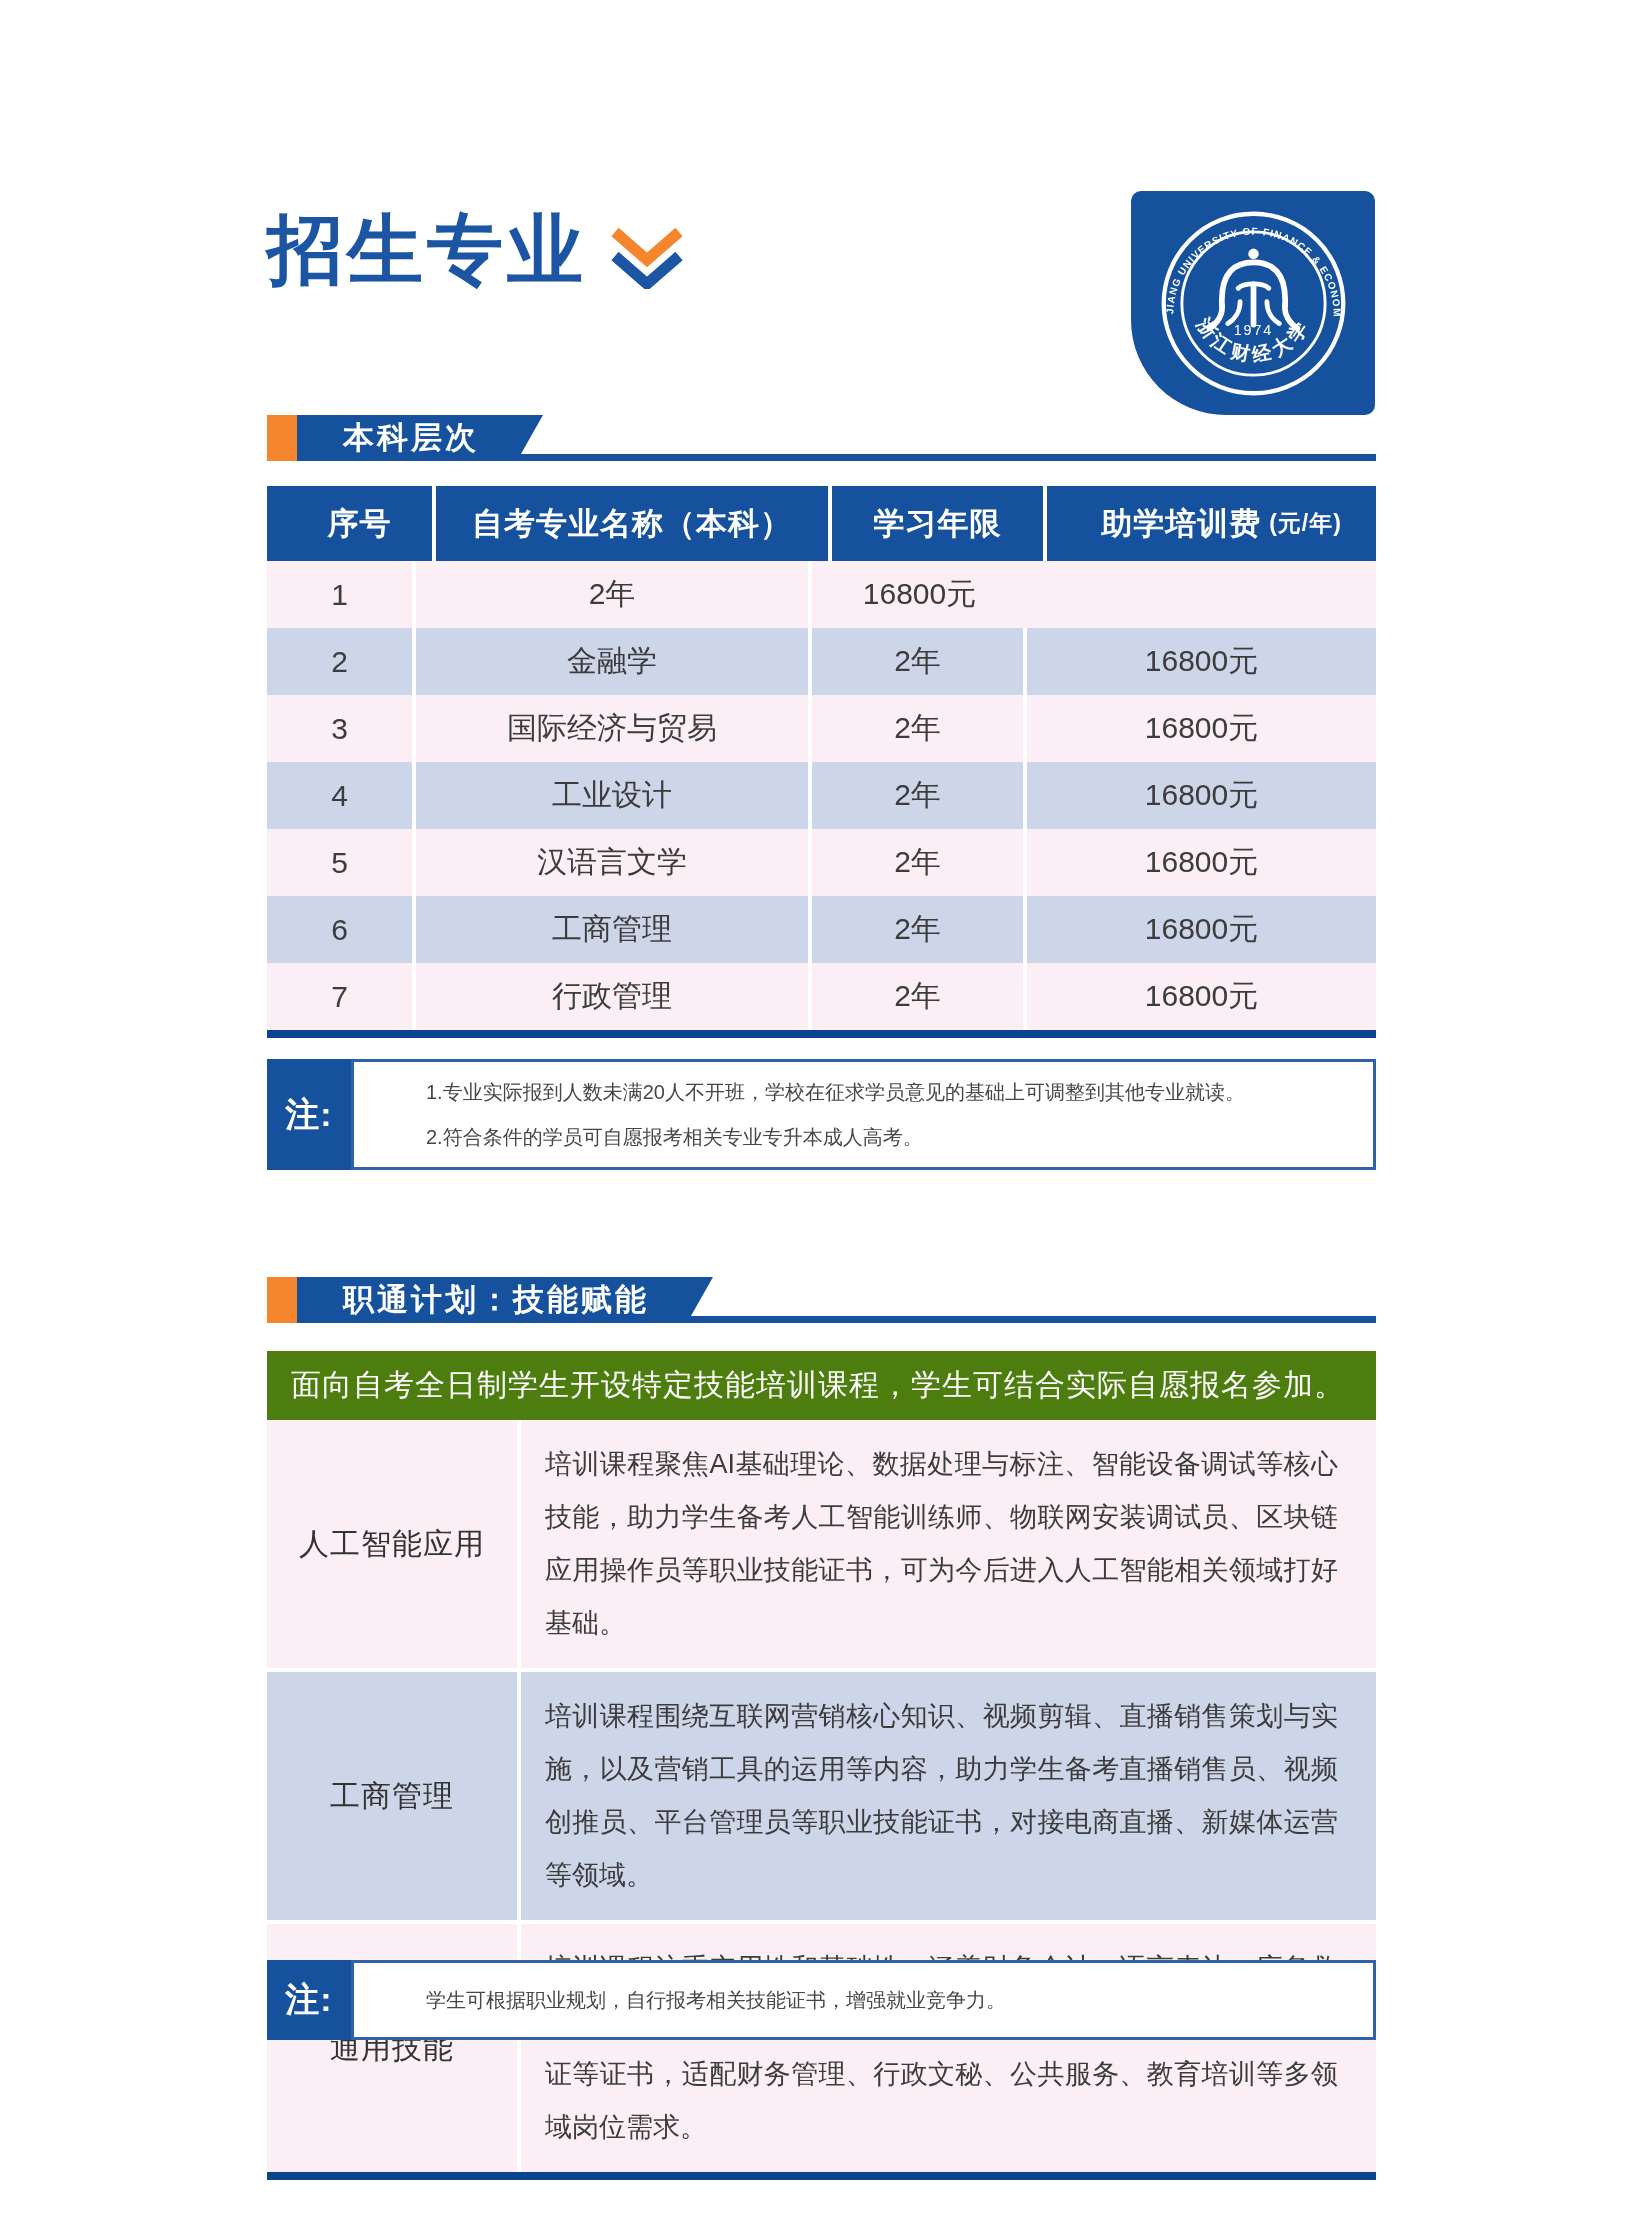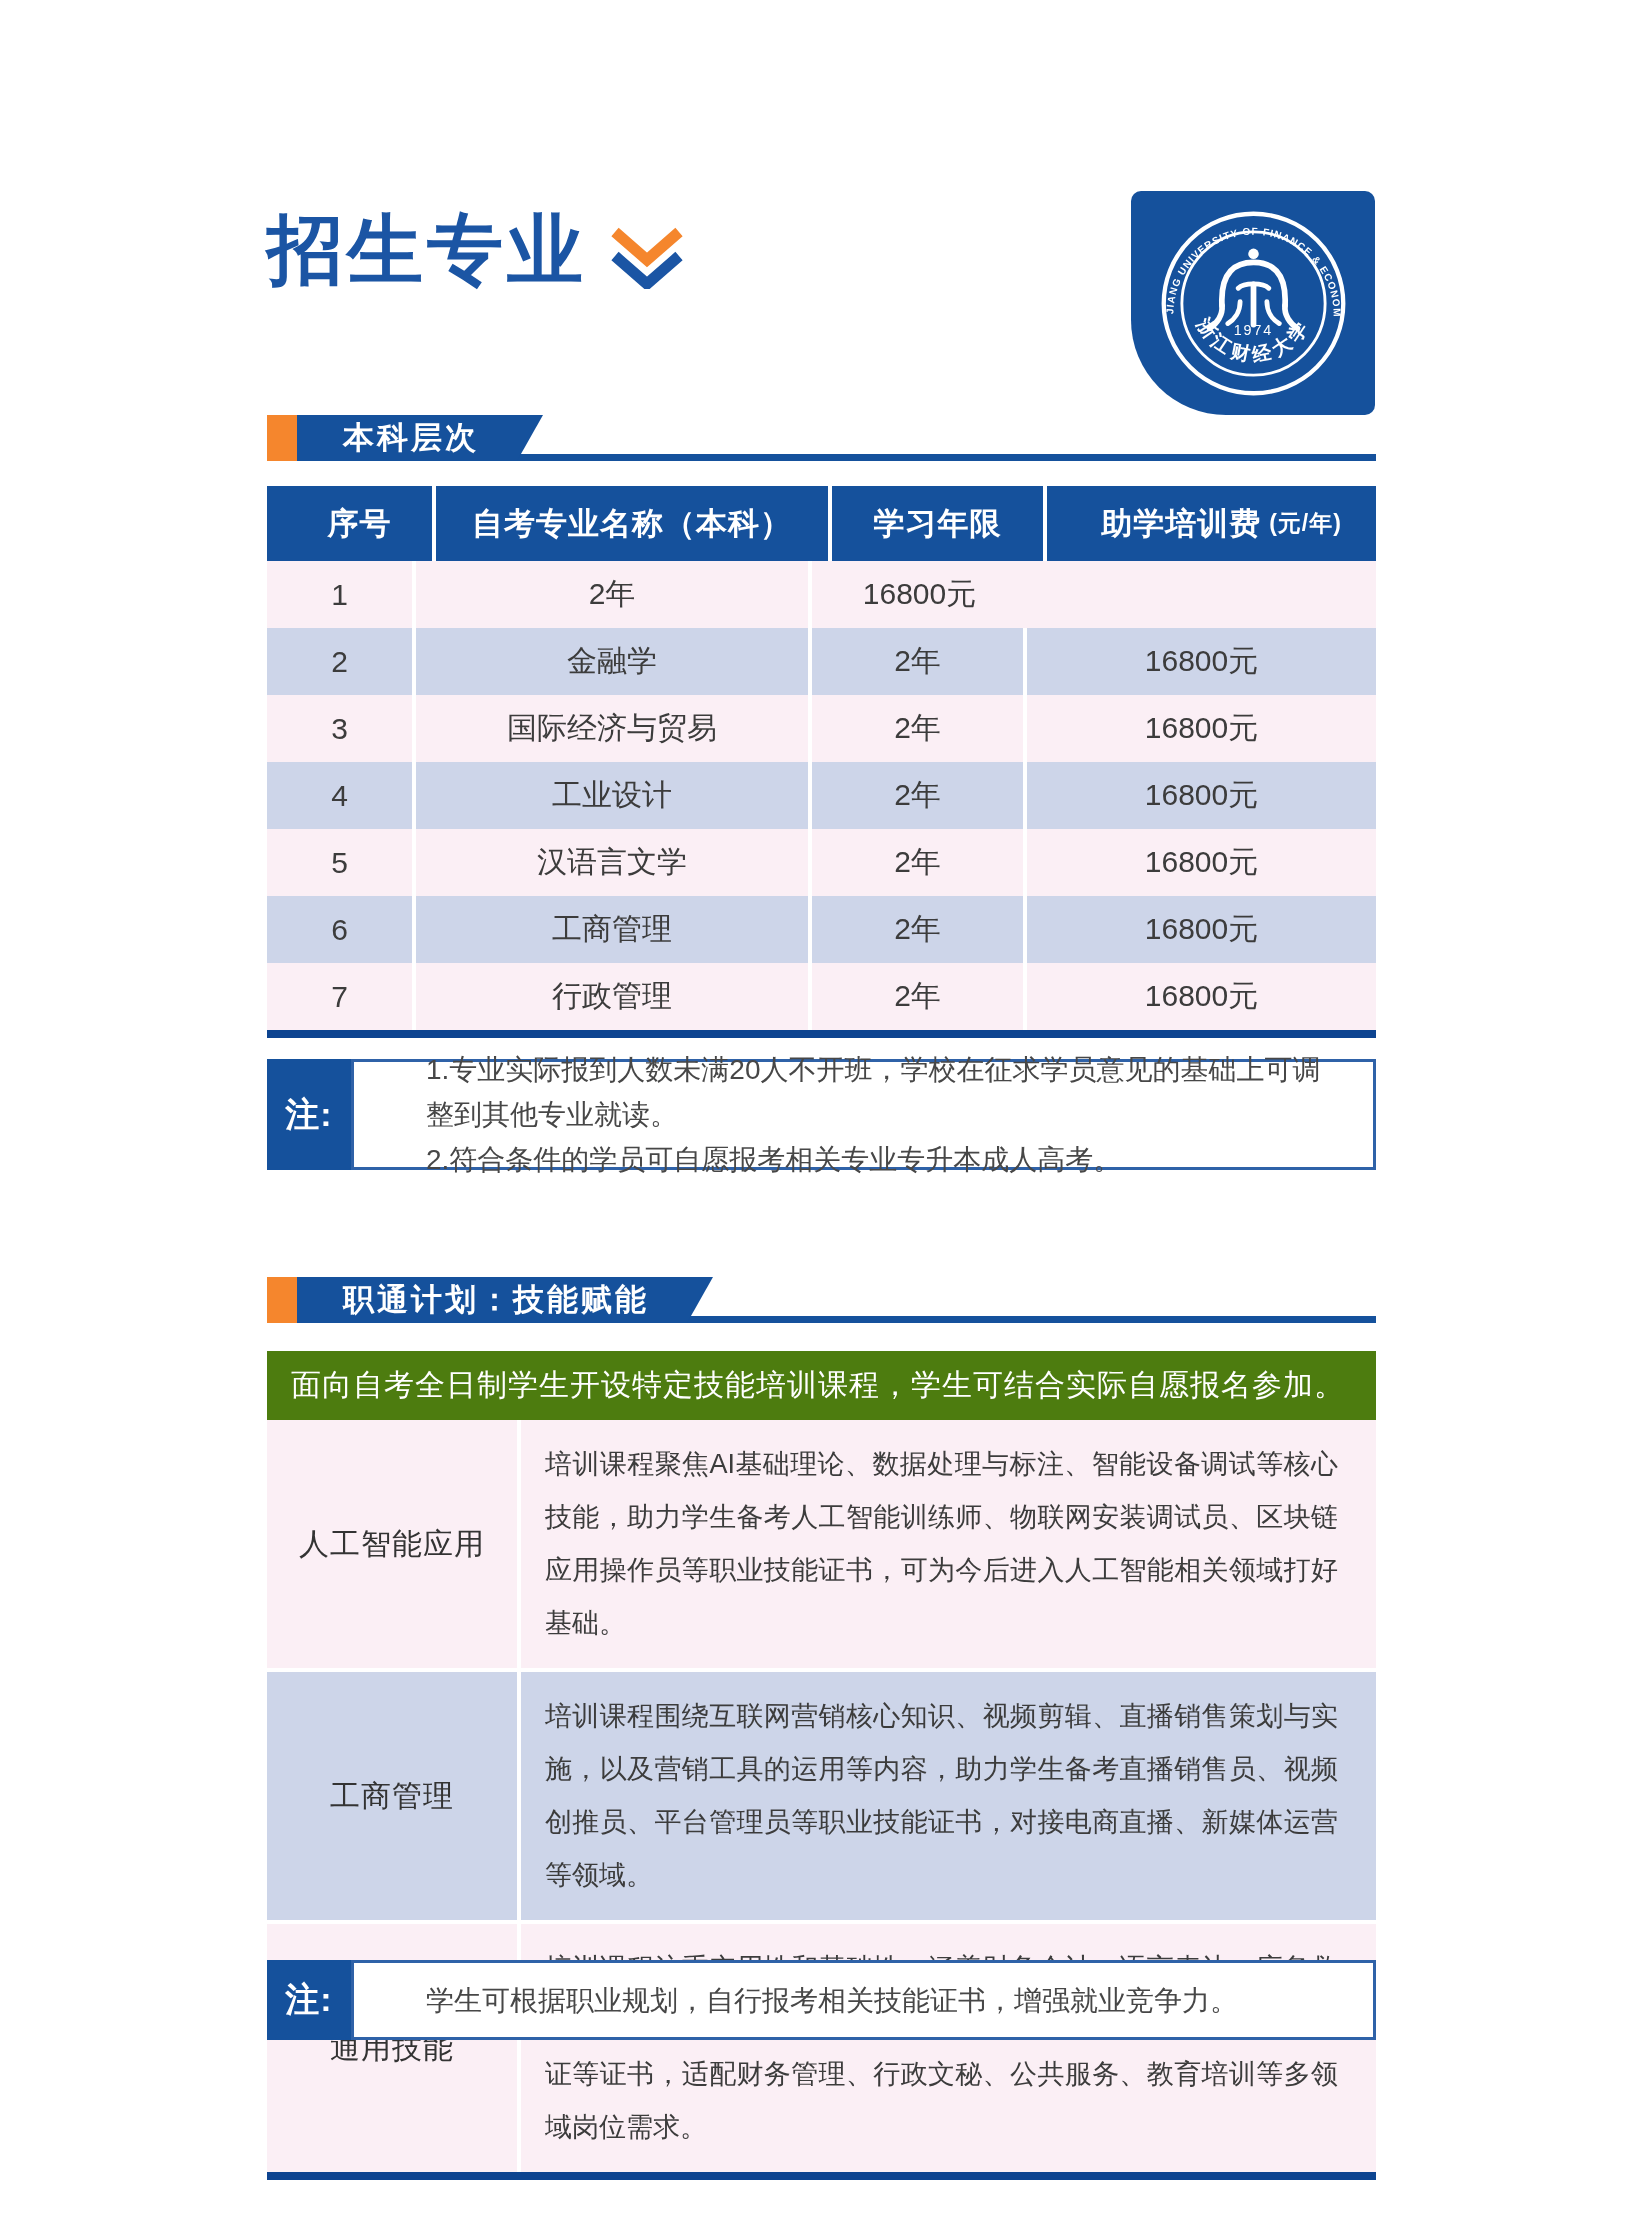--- a/index.html
+++ b/index.html
@@ -52,21 +52,21 @@
   .note-box{position:absolute;left:267px;width:1109px;display:flex;}
   .note1{top:1059px;height:111px;}
   .note2{top:1960px;height:80px;}
   .note-label{
     width:84px;background:#15519C;color:#fff;font-size:34px;font-weight:bold;
     display:flex;align-items:center;justify-content:center;flex:none;letter-spacing:1px;
   }
   .note-body{
     flex:1;background:#fff;border:3px solid #2F62A8;
     display:flex;flex-direction:column;justify-content:center;
-    padding:10px 28px 10px 72px;font-size:28px;color:#474747;line-height:45px;
+    padding:10px 28px 10px 72px;font-size:20px;color:#474747;line-height:45px;
   }
   
   .banner{
     position:absolute;left:267px;top:1351px;width:1109px;height:69px;background:#4d7c0f;
     color:#fff;font-size:30px;display:flex;align-items:center;padding-left:24px;
     box-sizing:border-box;letter-spacing:1px;
   }
   
   .skills-table{position:absolute;left:267px;top:1420px;width:1109px;}
   .skill-row{display:flex;min-height:168px;}

